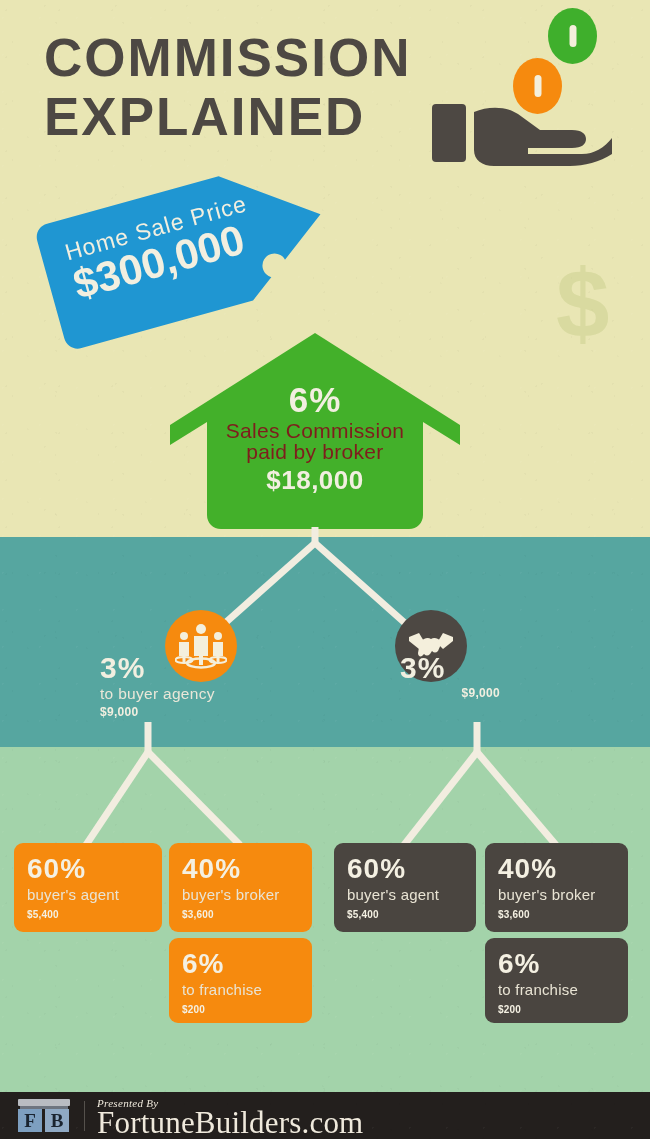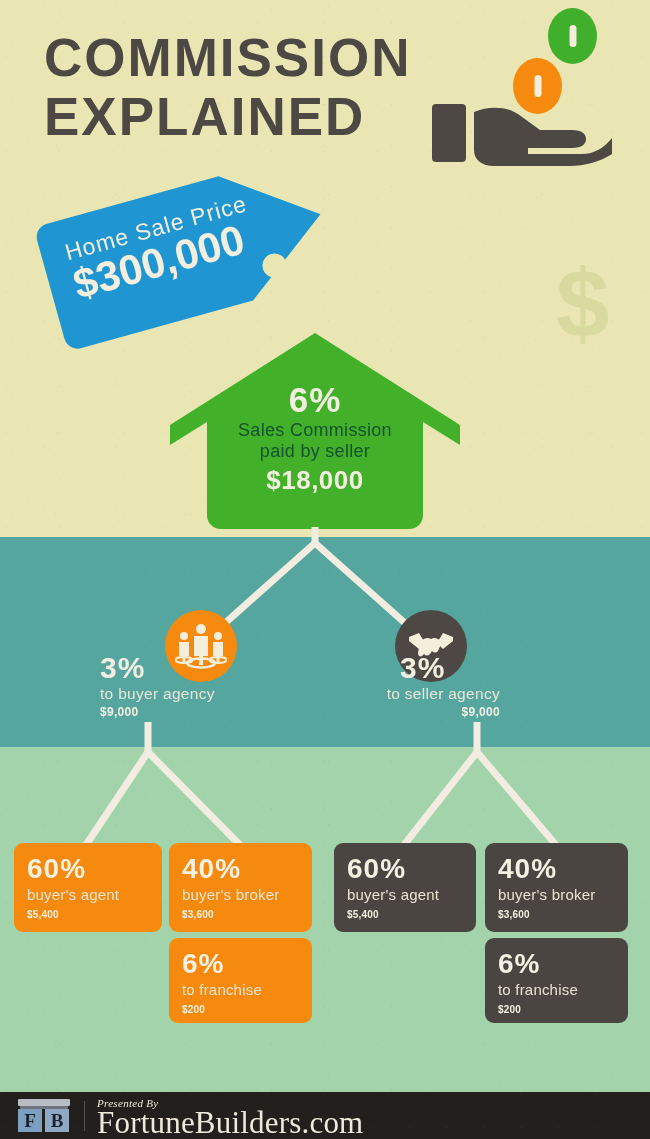--- a/index.html
+++ b/index.html
@@ -76,21 +76,21 @@
   .tag-label{font-size:23px;letter-spacing:1px;}
   .tag-amount{font-size:42px;font-weight:bold;letter-spacing:0px;margin-top:-4px;}
 
   
   .house{position:absolute;left:170px;top:333px;width:290px;height:196px;}
   .house-text{
     position:absolute;left:170px;top:380px;width:290px;
     text-align:center;color:#f2efe0;
   }
   .house-pct{font-size:35px;font-weight:bold;letter-spacing:1px;}
-  .house-line{font-size:18px;letter-spacing:.3px;line-height:21px;color:#14532d;}
+  .house-line{font-size:21px;letter-spacing:.3px;line-height:21px;color:#7f1d1d;}
   .house-amt{font-size:26px;font-weight:bold;letter-spacing:.5px;margin-top:3px;}
 
   
   .connectors{position:absolute;left:0;top:0;width:650px;height:1092px;pointer-events:none;}
 
   
   .circle{
     position:absolute;width:72px;height:72px;border-radius:50%;
   }
   .circle-buyer{left:165px;top:610px;background:#f68a0e;}
@@ -179,21 +179,21 @@
     </div>
   </div>
 
   <svg class="house" viewBox="0 0 290 196">
     <path d="M145 0 L290 92 L290 112 L253 89 L253 182 C253 190 247 196 239 196
              L51 196 C43 196 37 190 37 182 L37 89 L0 112 L0 92 Z" fill="#43b02a"></path>
   </svg>
   <div class="house-text">
     <div class="house-pct">6%</div>
     <div class="house-line">Sales Commission</div>
-    <div class="house-line">paid by seller</div>
+    <div class="house-line">paid by broker</div>
     <div class="house-amt">$18,000</div>
   </div>
 
   <svg class="connectors" viewBox="0 0 650 1092">
     <g stroke="#f2ede0" stroke-width="7" fill="none" stroke-linecap="butt">
 
       <line x1="315" y1="527" x2="315" y2="543"></line>
       <line x1="315" y1="543" x2="206" y2="640"></line>
       <line x1="315" y1="543" x2="424" y2="640"></line>
 
@@ -236,21 +236,20 @@
   </div>
 
   <div class="agency agency-buyer">
     <div class="agency-pct">3%</div>
     <div class="agency-label">to buyer agency</div>
     <div class="agency-amt">$9,000</div>
   </div>
 
   <div class="agency agency-seller">
     <div class="agency-pct">3%</div>
-    <div class="agency-label">to seller agency</div>
     <div class="agency-amt">$9,000</div>
   </div>
 
   <div class="card orange" style="left:14px;top:843px;width:148px;height:89px;">
     <div class="card-pct">60%</div>
     <div class="card-role">buyer's agent</div>
     <div class="card-amt">$5,400</div>
   </div>
 
   <div class="card orange" style="left:169px;top:843px;width:143px;height:89px;">

